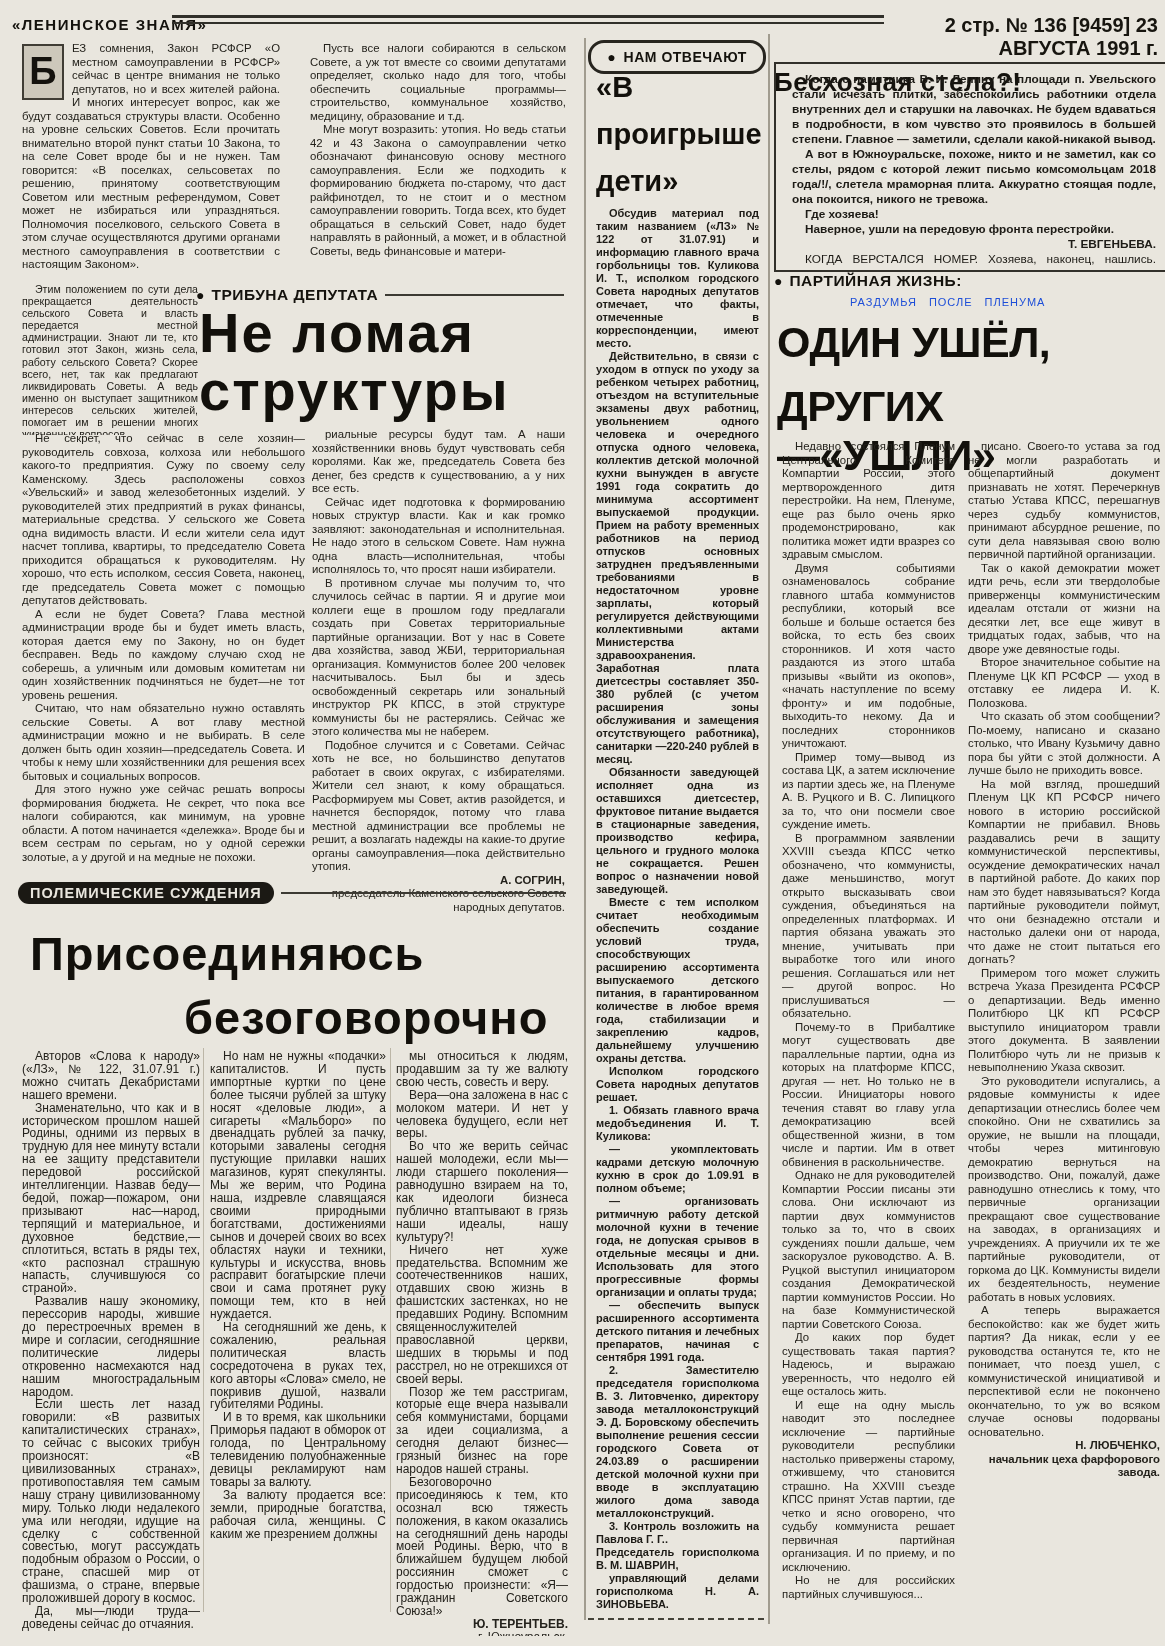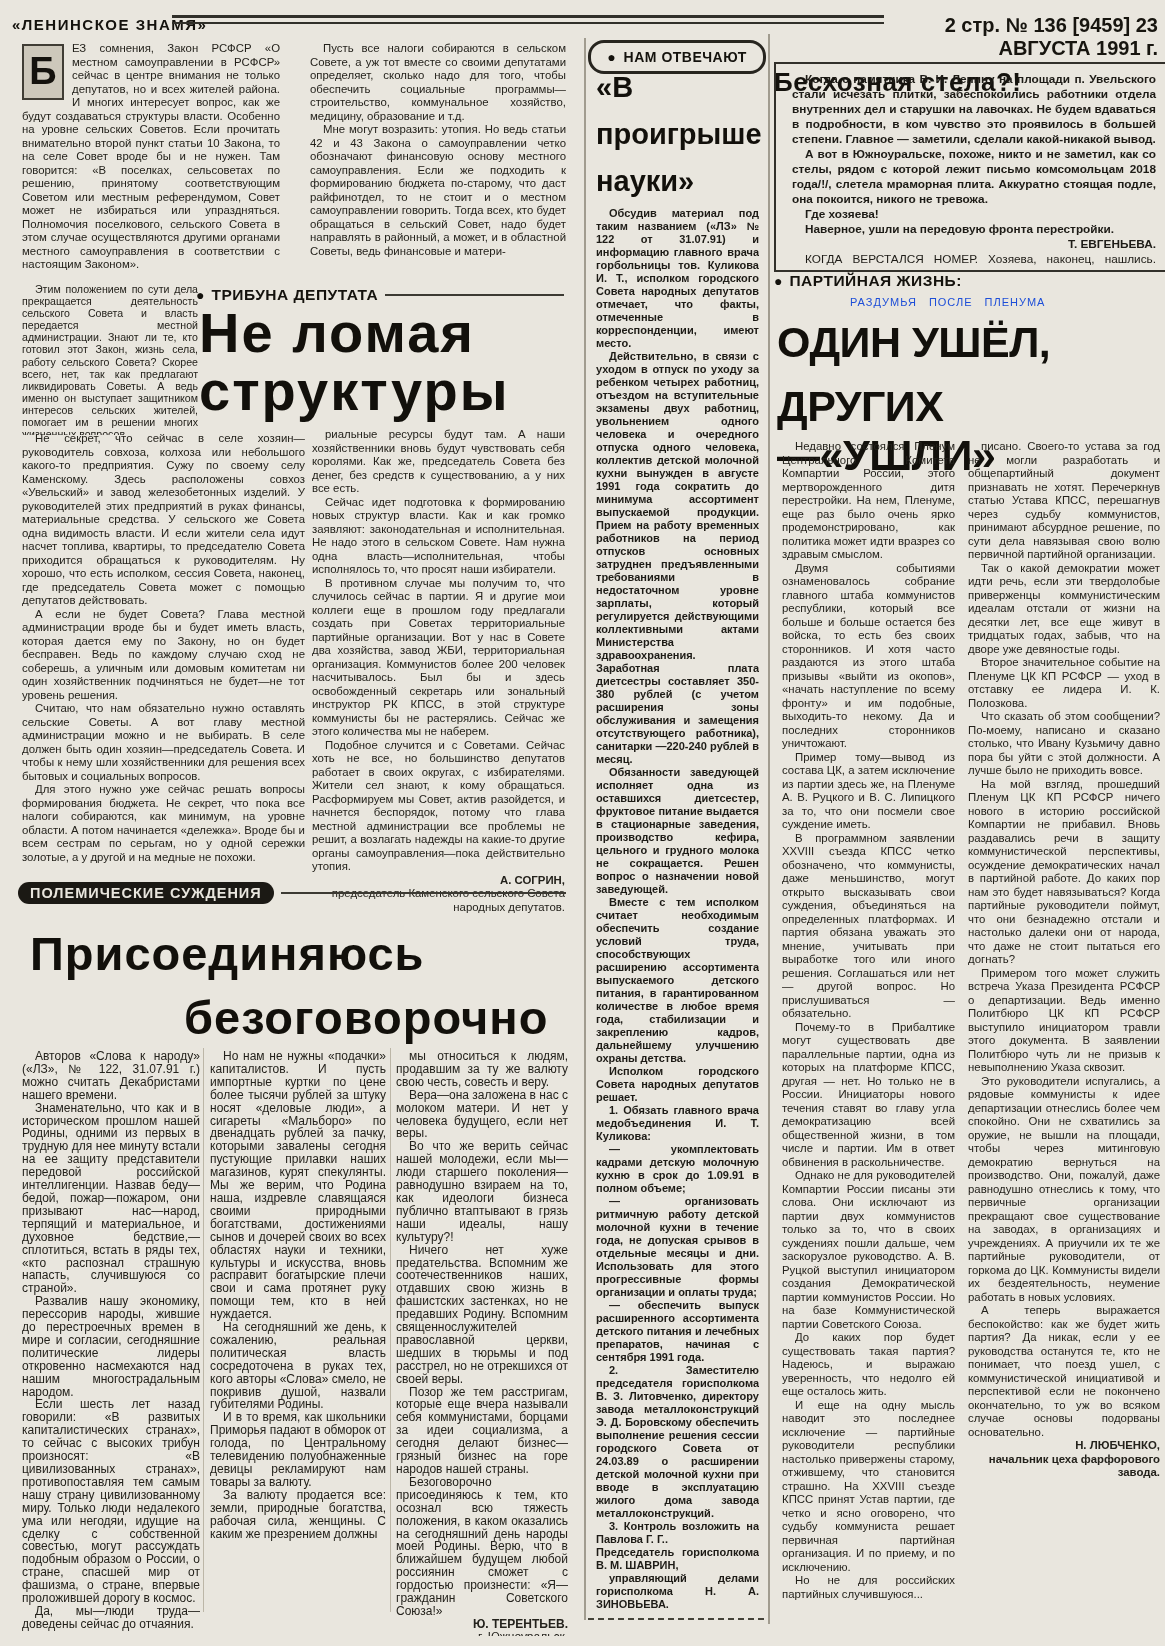--- a/index.html
+++ b/index.html
@@ -126,21 +126,21 @@
     <p class="sig-r">г. Южноуральск.</p>
   </div>
 
   <div class="nam-box" style="left:588px;top:40px;width:172px;height:28px;">
     <span class="bullet">●</span>
     <span class="lbl">НАМ ОТВЕЧАЮТ</span>
   </div>
   <div class="mid-head" style="left:596px;top:64px;">
     <div>«В</div>
     <div>проигрыше</div>
-    <div>науки»</div>
+    <div>дети»</div>
   </div>
   <div class="col bold-col" style="left:596px;top:207px;width:163px;height:1406px;">
     <p>Обсудив материал под таким названием («ЛЗ» № 122 от 31.07.91) и информацию главного врача горбольницы тов. Куликова И. Т., исполком городского Совета народных депутатов отмечает, что факты, отмеченные в корреспонденции, имеют место.</p>
     <p>Действительно, в связи с уходом в отпуск по уходу за ребенком четырех работниц, отъездом на вступительные экзамены двух работниц, увольнением одного человека и очередного отпуска одного человека, коллектив детской молочной кухни вынужден в августе 1991 года сократить до минимума ассортимент выпускаемой продукции. Прием на работу временных работников на период отпусков основных затруднен предъявленными требованиями в недостаточном уровне зарплаты, который регулируется действующими коллективными актами Министерства здравоохранения. Заработная плата диетсестры составляет 350-380 рублей (с учетом расширения зоны обслуживания и замещения отсутствующего работника), санитарки —220-240 рублей в месяц.</p>
     <p>Обязанности заведующей исполняет одна из оставшихся диетсестер, фруктовое питание выдается в стационарные заведения, производство кефира, цельного и грудного молока не сокращается. Решен вопрос о назначении новой заведующей.</p>
     <p>Вместе с тем исполком считает необходимым обеспечить создание условий труда, способствующих расширению ассортимента выпускаемого детского питания, в гарантированном количестве в любое время года, стабилизации и закреплению кадров, дальнейшему улучшению охраны детства.</p>
     <p>Исполком городского Совета народных депутатов решает.</p>
     <p>1. Обязать главного врача медобъединения И. Т. Куликова:</p>
     <p>— укомплектовать кадрами детскую молочную кухню в срок до 1.09.91 в полном объеме;</p>
     <p>— организовать ритмичную работу детской молочной кухни в течение года, не допуская срывов в отдельные месяцы и дни. Использовать для этого прогрессивные формы организации и оплаты труда;</p>

